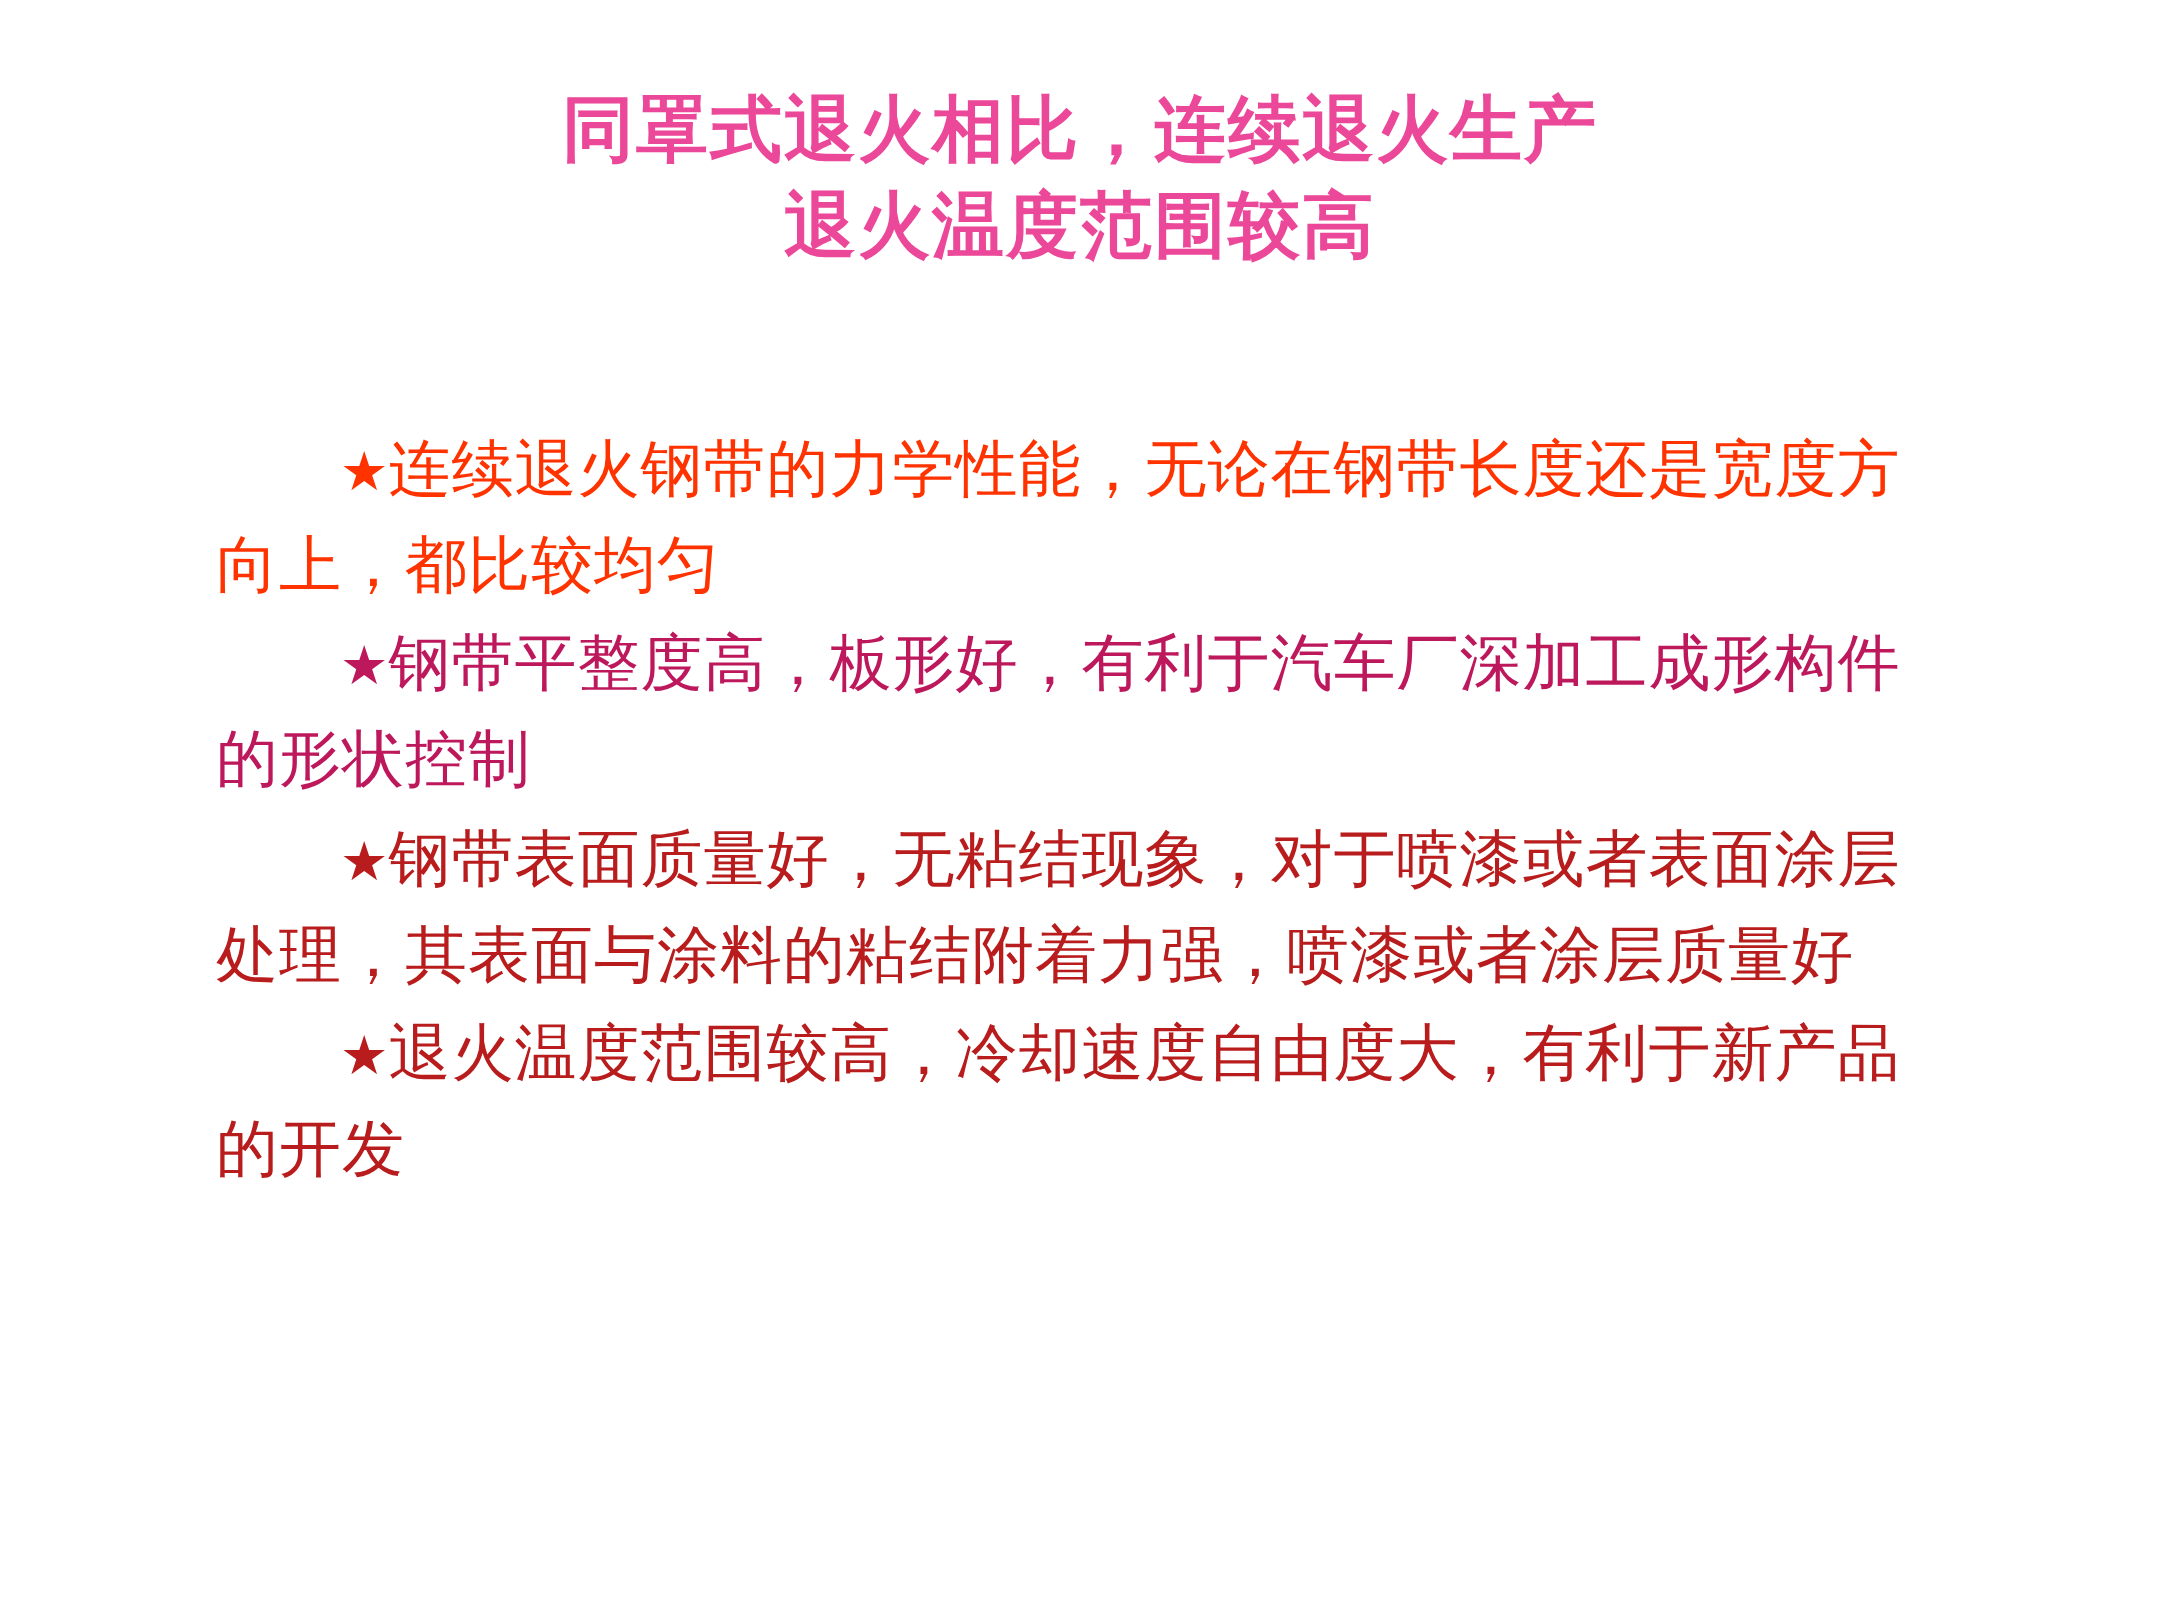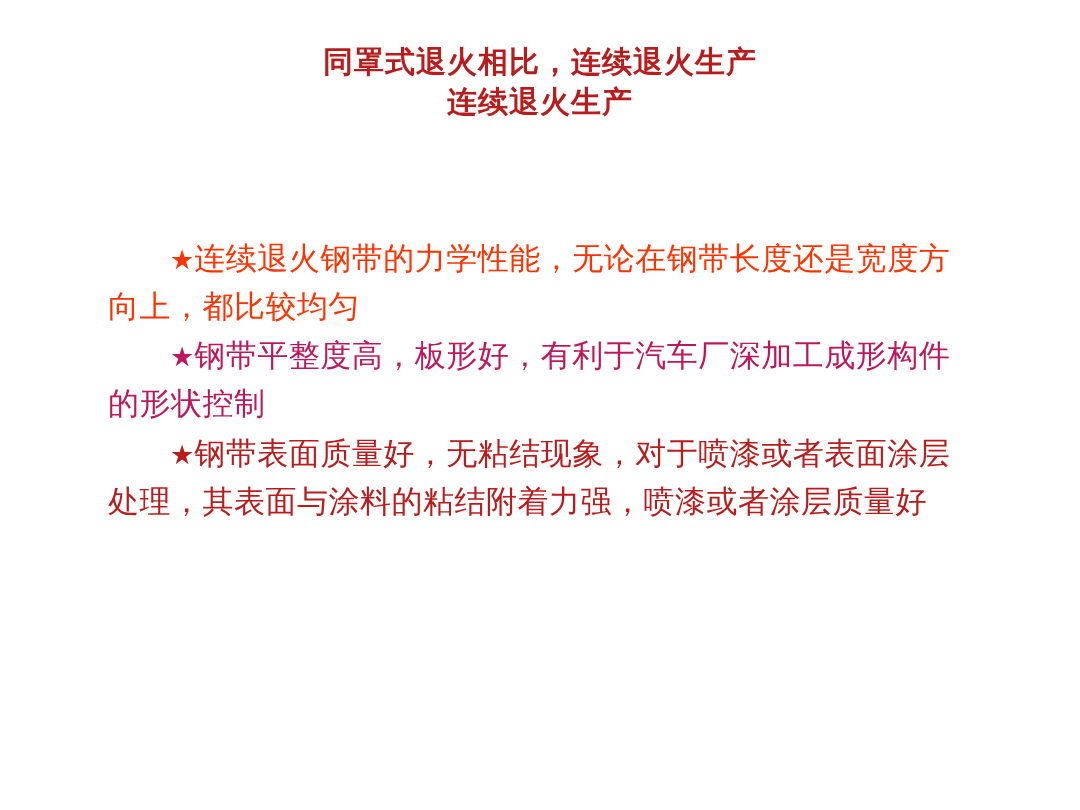--- a/index.html
+++ b/index.html
@@ -18,33 +18,32 @@
     width: 1080px;
     height: 810px;
     box-sizing: border-box;
   }
   .slide-title {
     position: absolute;
     top: 42px;
     left: 60px;
     width: 960px;
     text-align: center;
-    color: #b91c1c;
+    color: #ec4899;
     font-family: "DejaVu Serif", "Liberation Serif", serif;
-    font-size: 30px;
+    font-size: 36px;
     font-weight: bold;
     line-height: 1.32;
     letter-spacing: 1px;
   }
   .body-block {
     position: absolute;
     top: 212px;
     left: 108px;
     width: 872px;
-    margin-top: 23px;
   }
   .para {
     font-family: "DejaVu Serif", "Liberation Serif", serif;
     font-size: 31px;
     line-height: 1.54;
     text-indent: 62px;
     margin: 0 0 2px 0;
     letter-spacing: 0.5px;
   }
   .para .star {
@@ -56,27 +55,28 @@
   .c-green { color: #be185d; }
   .c-black { color: #b91c1c; }
 </style>
 </head>
 <body>
 
 <div class="slide">
 
   <div class="slide-title">
     <div>同罩式退火相比，连续退火生产</div>
-    <div>连续退火生产</div>
+    <div>退火温度范围较高</div>
   </div>
 
   <div class="body-block">
 
     <p class="para c-red"><span class="star">★</span><span>连续退火钢带的力学性能，无论在钢带长度还是宽度方向上，都比较均匀</span></p>
 
     <p class="para c-green"><span class="star">★</span><span>钢带平整度高，板形好，有利于汽车厂深加工成形构件的形状控制</span></p>
 
     <p class="para c-black"><span class="star">★</span><span>钢带表面质量好，无粘结现象，对于喷漆或者表面涂层处理，其表面与涂料的粘结附着力强，喷漆或者涂层质量好</span></p>
 
 
+    <p class="para c-black"><span class="star">★</span><span>退火温度范围较高，冷却速度自由度大，有利于新产品的开发</span></p>
 
   </div>
 </div>
 
 </body></html>

